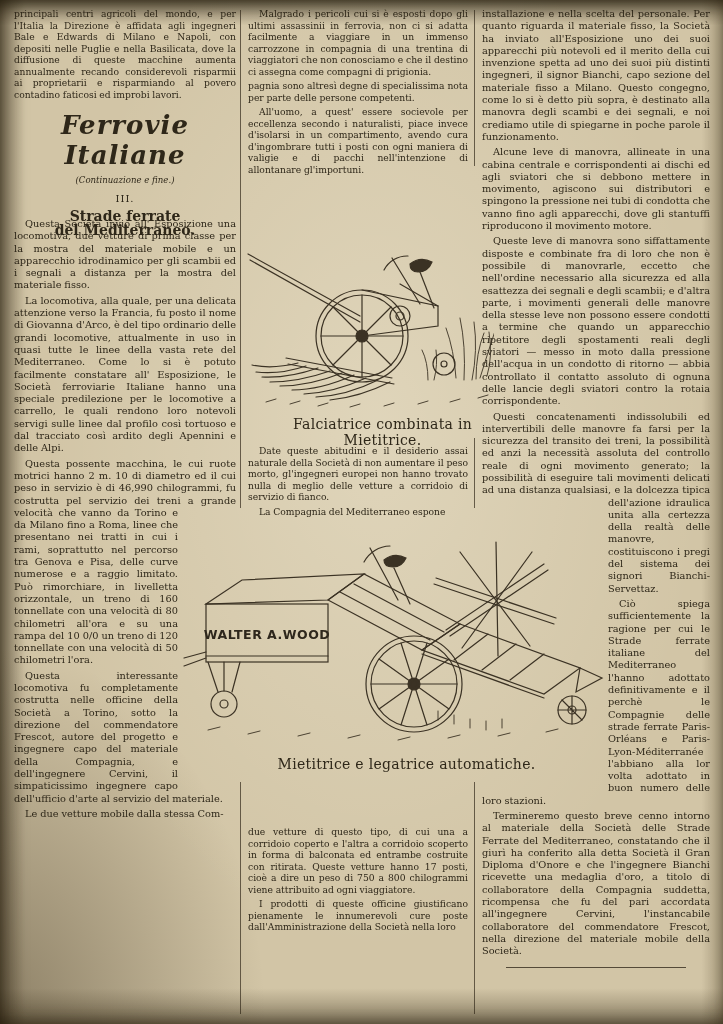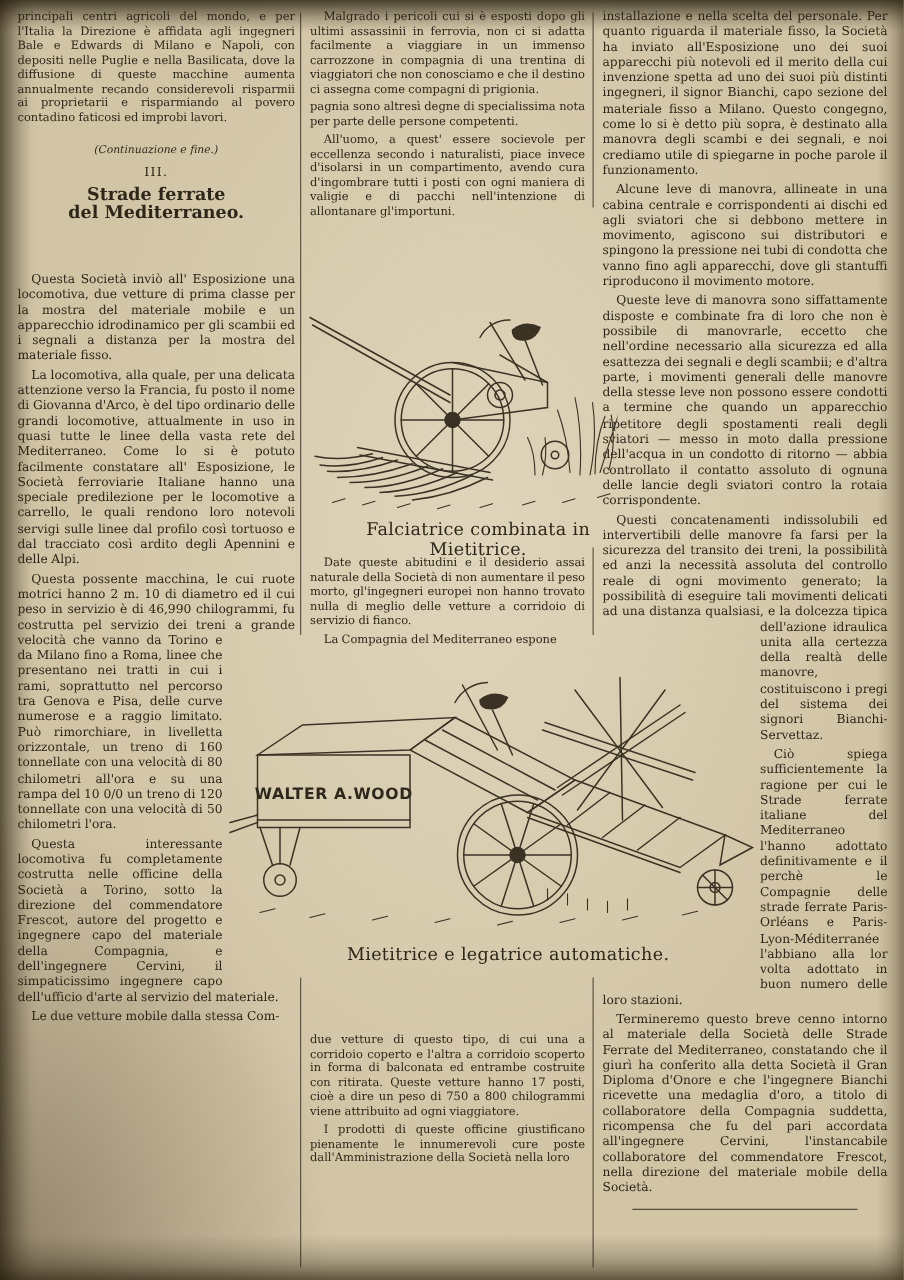--- a/index.html
+++ b/index.html
@@ -67,20 +67,21 @@
   <div class="vrule r1b"></div>
   <div class="vrule r2a"></div>
   <div class="vrule r2b"></div>
   <div class="vrule r2c"></div>
 
   <section class="col1-intro sm">
     <p class="para noind">principali centri agricoli del mondo, e per l'Italia la Direzione è affidata agli ingegneri Bale e Edwards di Milano e Napoli, con depositi nelle Puglie e nella Basilicata, dove la diffusione di queste macchine aumenta annualmente recando considerevoli risparmii ai proprietarii e risparmiando al povero contadino faticosi ed improbi lavori.</p>
   </section>
 
   <header class="head">
+    <h1 class="masthead">Ferrovie Italiane</h1>
     <div class="subnote">(Continuazione e fine.)</div>
     <div class="secnum">III.</div>
     <div class="subhead">
       <div>Strade ferrate</div>
       <div>del Mediterraneo.</div>
     </div>
   </header>
 
   <section class="col1-body">
     <div class="push-r"></div>

